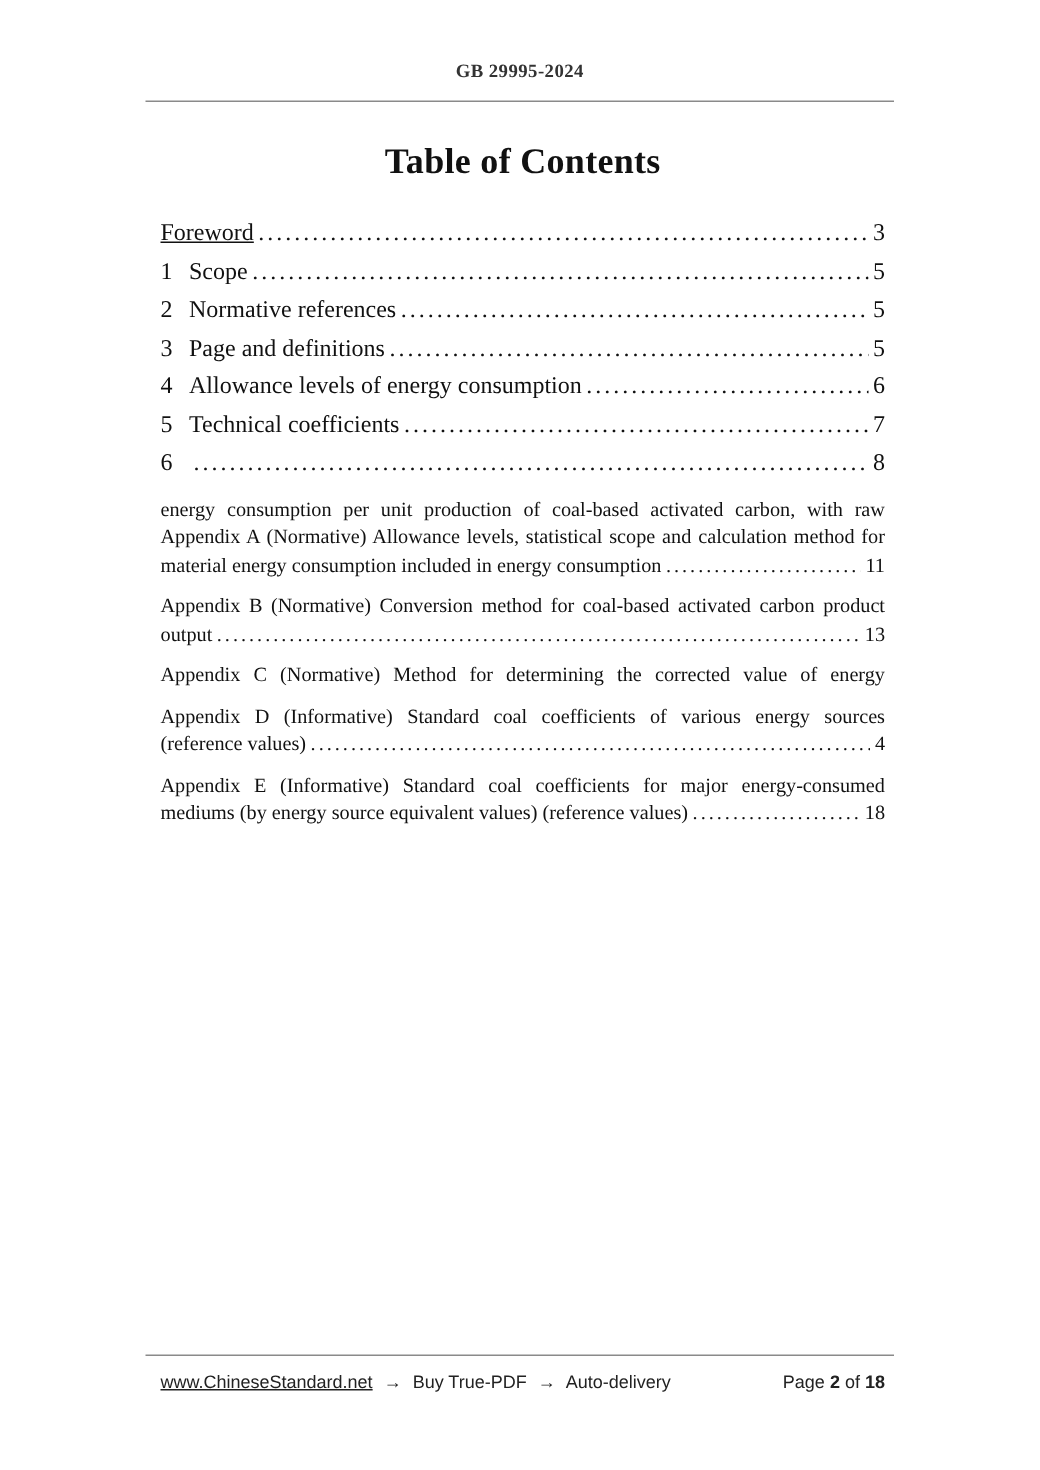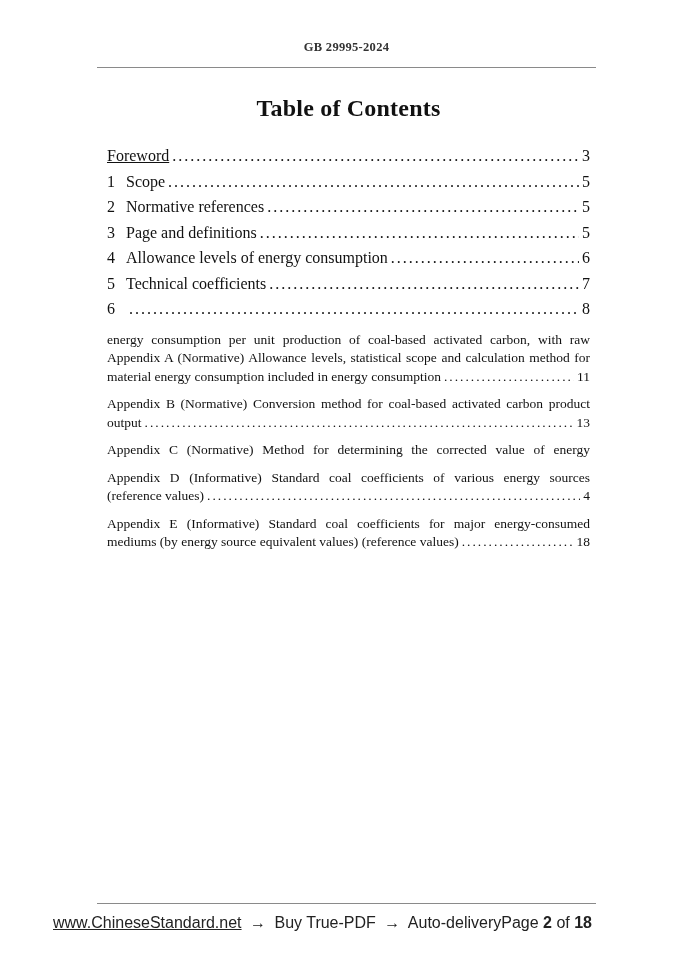--- a/index.html
+++ b/index.html
@@ -93,25 +93,25 @@
   
   .footer {
     position: absolute;
     left: 0;
     right: 0;
     top: 903px;
   }
   .footer .rule { margin-top: 0; }
   .footer-row {
     display: flex;
-    justify-content: flex-start;
+    justify-content: space-between;
     align-items: baseline;
-    margin: 10px 103px 0 53px;
+    margin: 10px 103px 0 107px;
     font-family: "Liberation Sans", "DejaVu Sans", sans-serif;
-    font-size: 16px;
+    font-size: 12px;
     color: #222222;
   }
   .footer-left { white-space: nowrap; }
   .footer-left .site {
     text-decoration: underline;
     color: #222222;
   }
   .footer-left .arrow { margin: 0 4px; }
   .footer-right { white-space: nowrap; }
   .footer-right b { font-weight: bold; }

